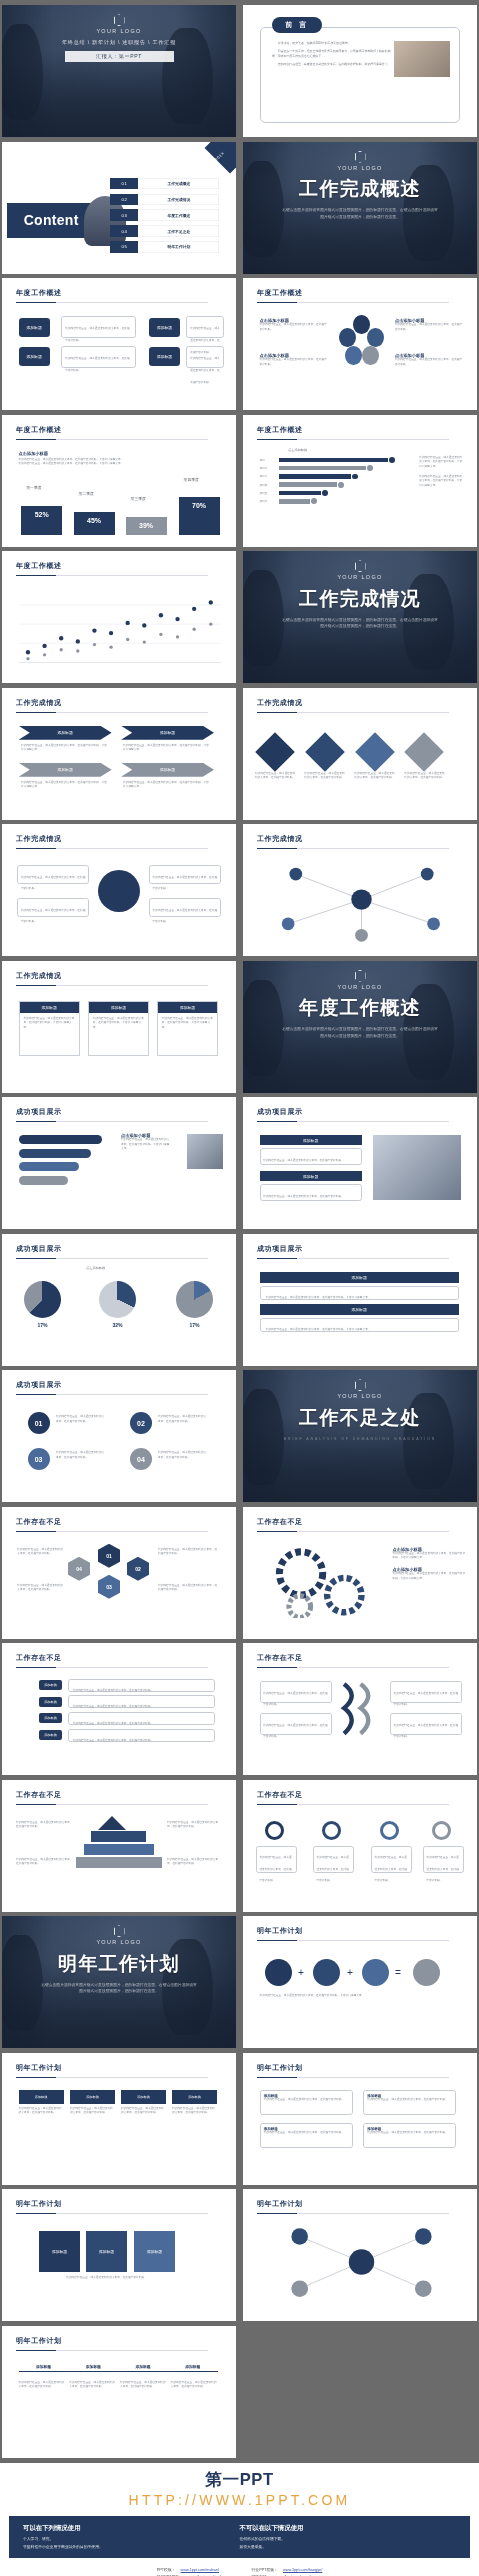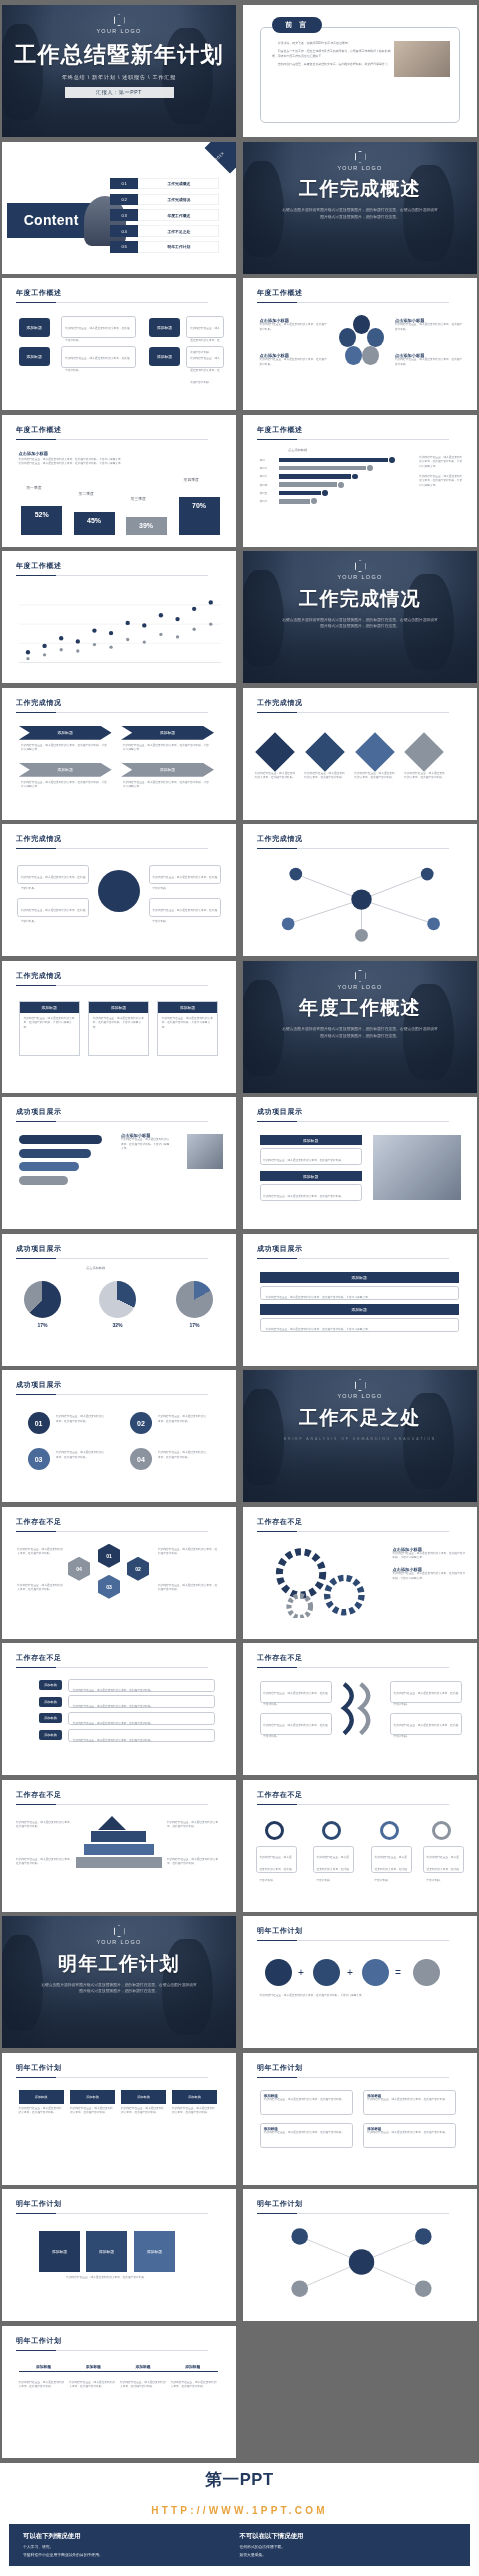--- a/index.html
+++ b/index.html
@@ -107,21 +107,21 @@
 
   
   .bar{ position:absolute; bottom:0; color:#fff; font-size:7px; font-weight:bold;
      display:flex; align-items:flex-start; justify-content:center; padding-top:5.1px;}
   .barlbl{ position:absolute; font-size:3.8px; color:#5c626b;}
 
   
   .foot1{ width:479px; background:#fff; padding:6.4px 0 5.1px; }
   .brand{ text-align:center; }
   .brand .bg1{ display:inline-block; font-size:16.6px; font-weight:bold; color:#23395d; letter-spacing:0.6px;}
-  .brand .url{ margin-top:14px; color:#e8a33d; font-size:10px; letter-spacing:3.2px; font-weight:bold;}
+  .brand .url{ margin-top:1px; color:#e8a33d; font-size:14px; letter-spacing:3.2px; font-weight:normal;}
   .usebar{ margin:7.7px 9px 0; background:#23395d; padding:7.7px 14px; display:flex; }
   .usecol{ flex:1; }
   .usecol h4{ color:#fff; font-size:6.4px; font-weight:bold; margin-bottom:3.8px;}
   .usecol li{ color:#e3e7ee; font-size:3.8px; list-style:none; line-height:1.9;}
   .links{ display:flex; justify-content:center; gap:25.6px; padding:9px 0 10.2px;}
   .lcol{ font-size:3.8px; }
   .lrow{ display:flex; gap:5.1px; line-height:1.8;}
   .lk{ color:#4a4a4a; }
   .lv{ color:#3a56a5; text-decoration:underline;}
 </style>
@@ -131,21 +131,20 @@
 <div class="sheet">
   <div class="grid">
 
     <div class="slide dark">
       <div class="ppl" style="left:-3.8px;top:19px;width:45px;height:96px;"></div>
       <div class="ppl" style="left:160px;top:23px;width:51px;height:96px;"></div>
       <div class="logo-wrap">
         <div class="hexi"></div>
         <div class="logo-txt">YOUR LOGO</div>
       </div>
-      <div class="big-title">工作总结暨新年计划</div>
       <div class="sub-line">年终总结 \ 新年计划 \ 述职报告 \ 工作汇报</div>
       <div class="reporter">汇报人：第一PPT</div>
     </div>
 
     <div class="slide">
       <div class="pref-card"></div>
       <div class="pref-tab">前 言</div>
       <div class="pref-body">
         <p class="body-txt" style="text-indent:5.8px;">岁月流转，时光飞逝，转眼间2020年的工作又接近尾声。</p>
         <p class="body-txt" style="text-indent:5.8px;margin-top:2.6px;">回首过去一年的工作，经过全体领导及员工的共同努力，公司各项工作都取得了较好的成绩，现将本年度工作情况总结汇报如下。</p>

